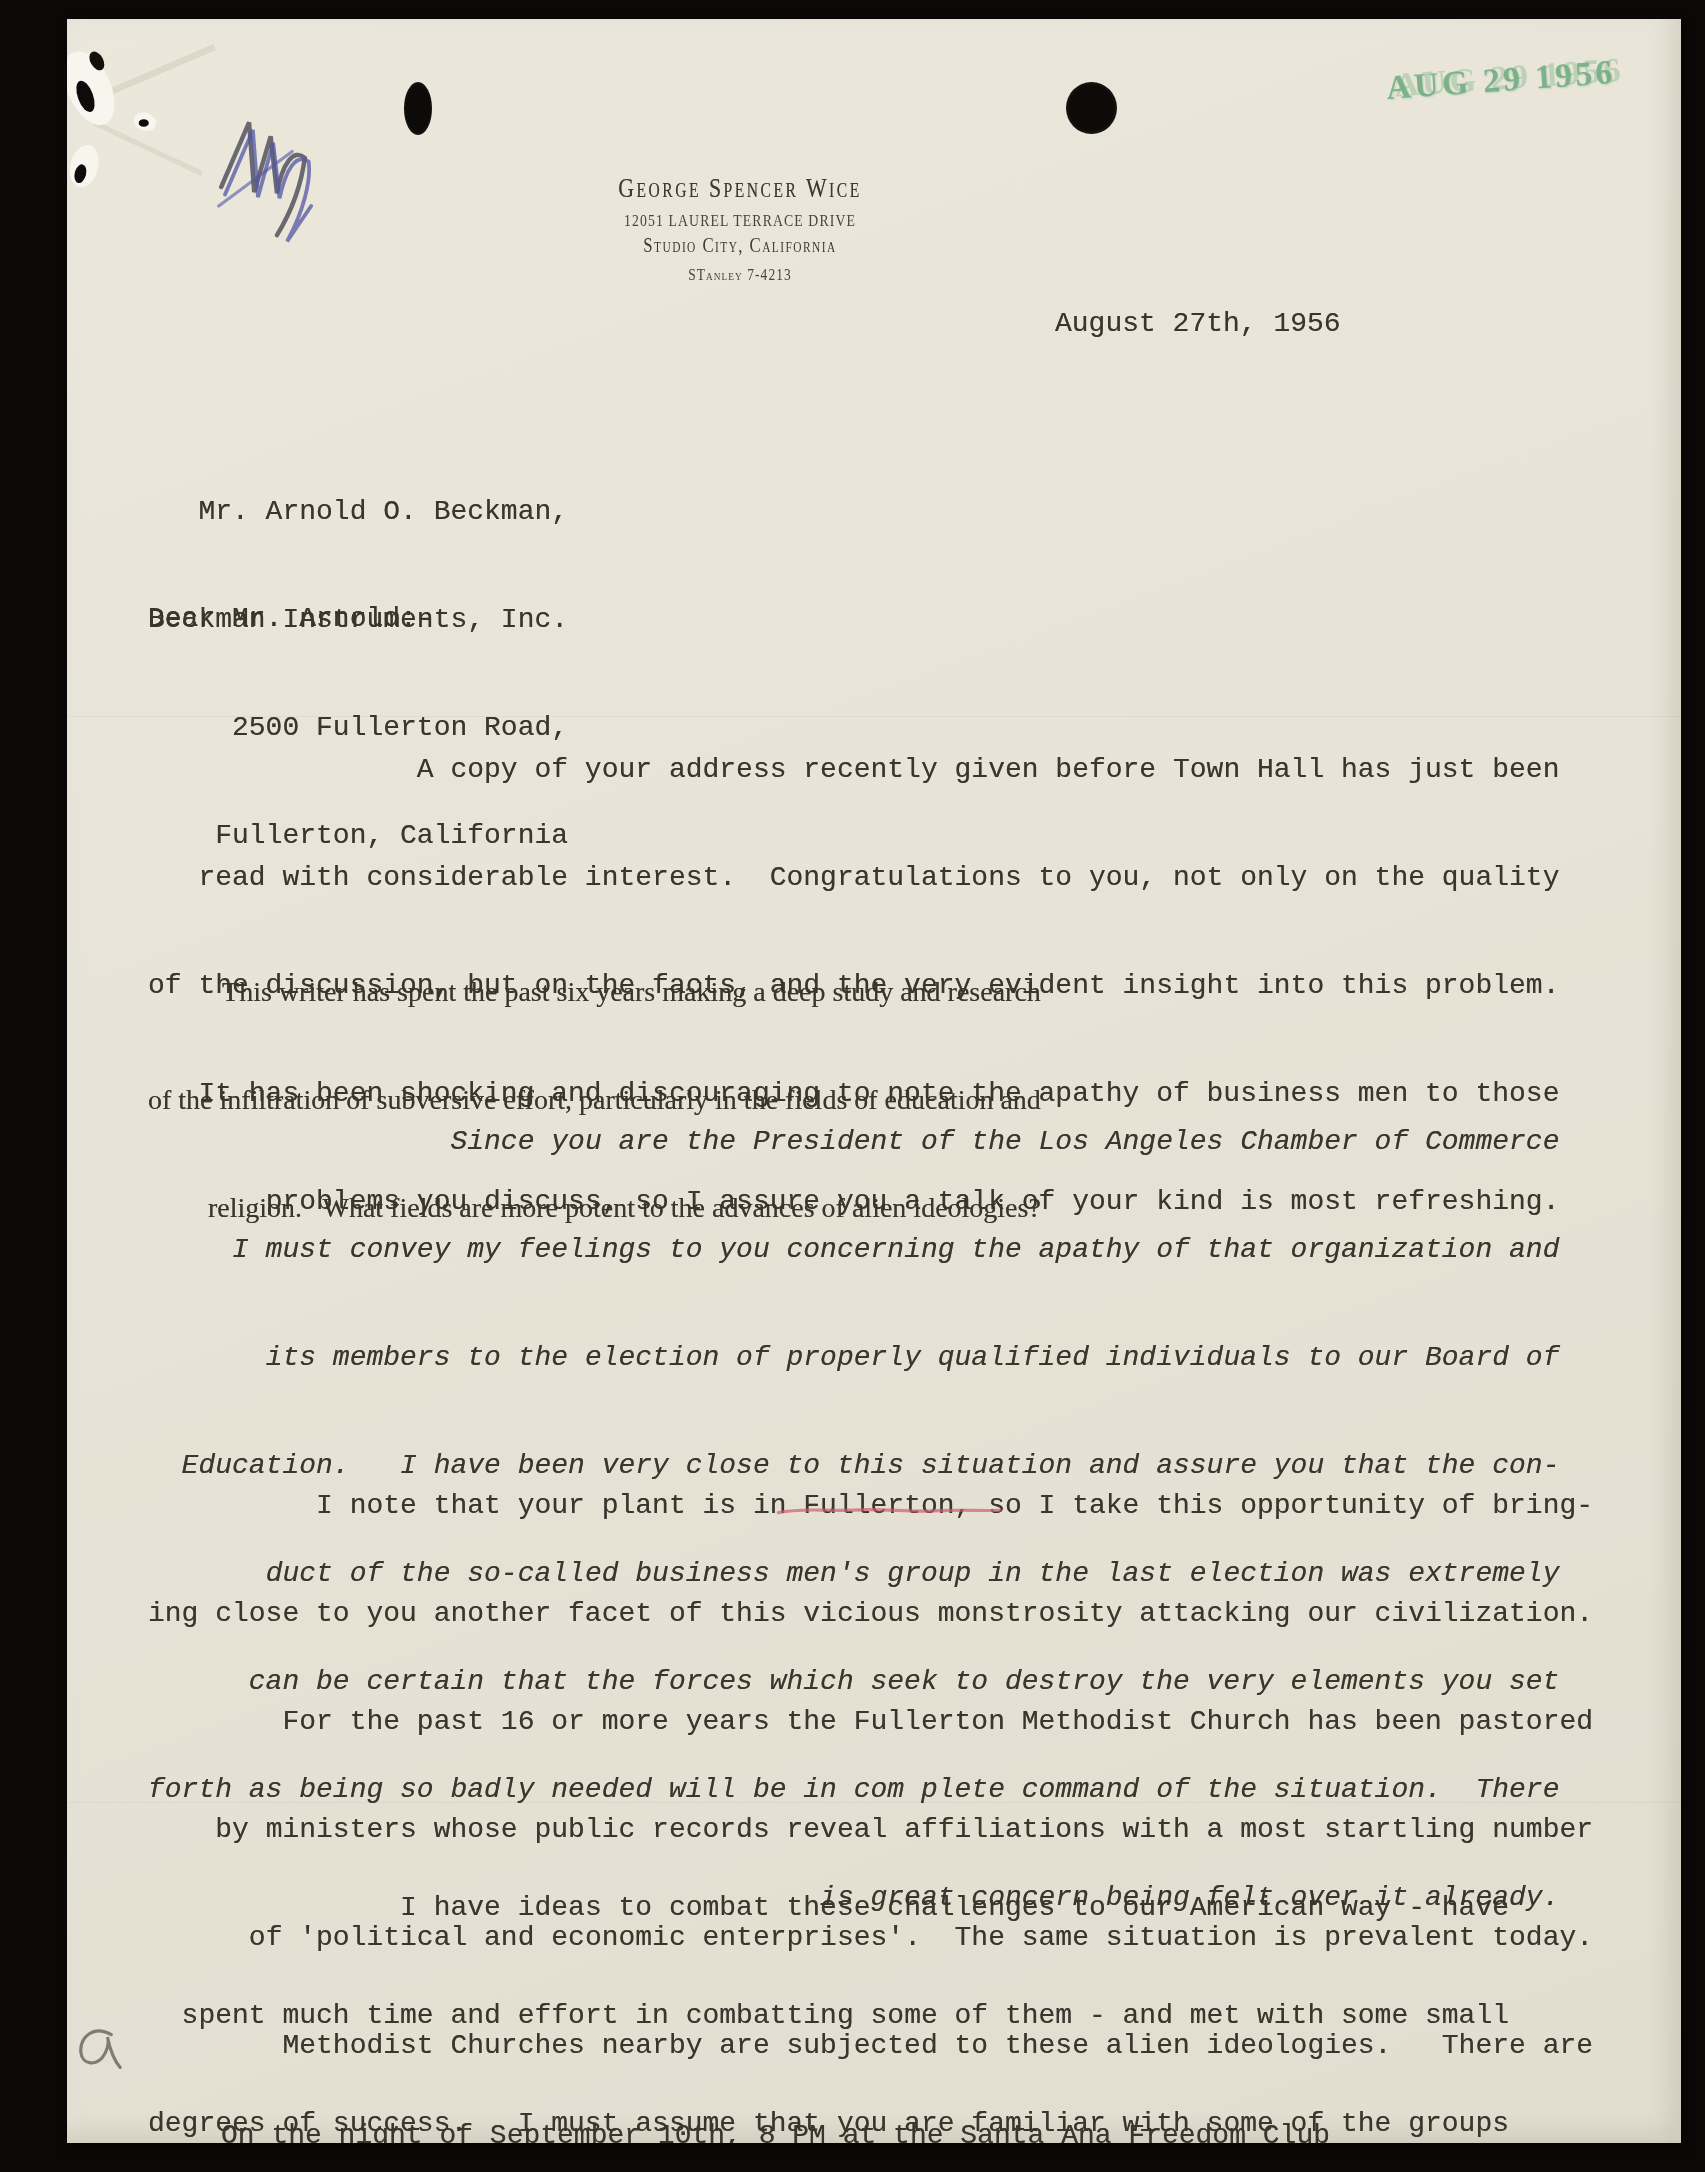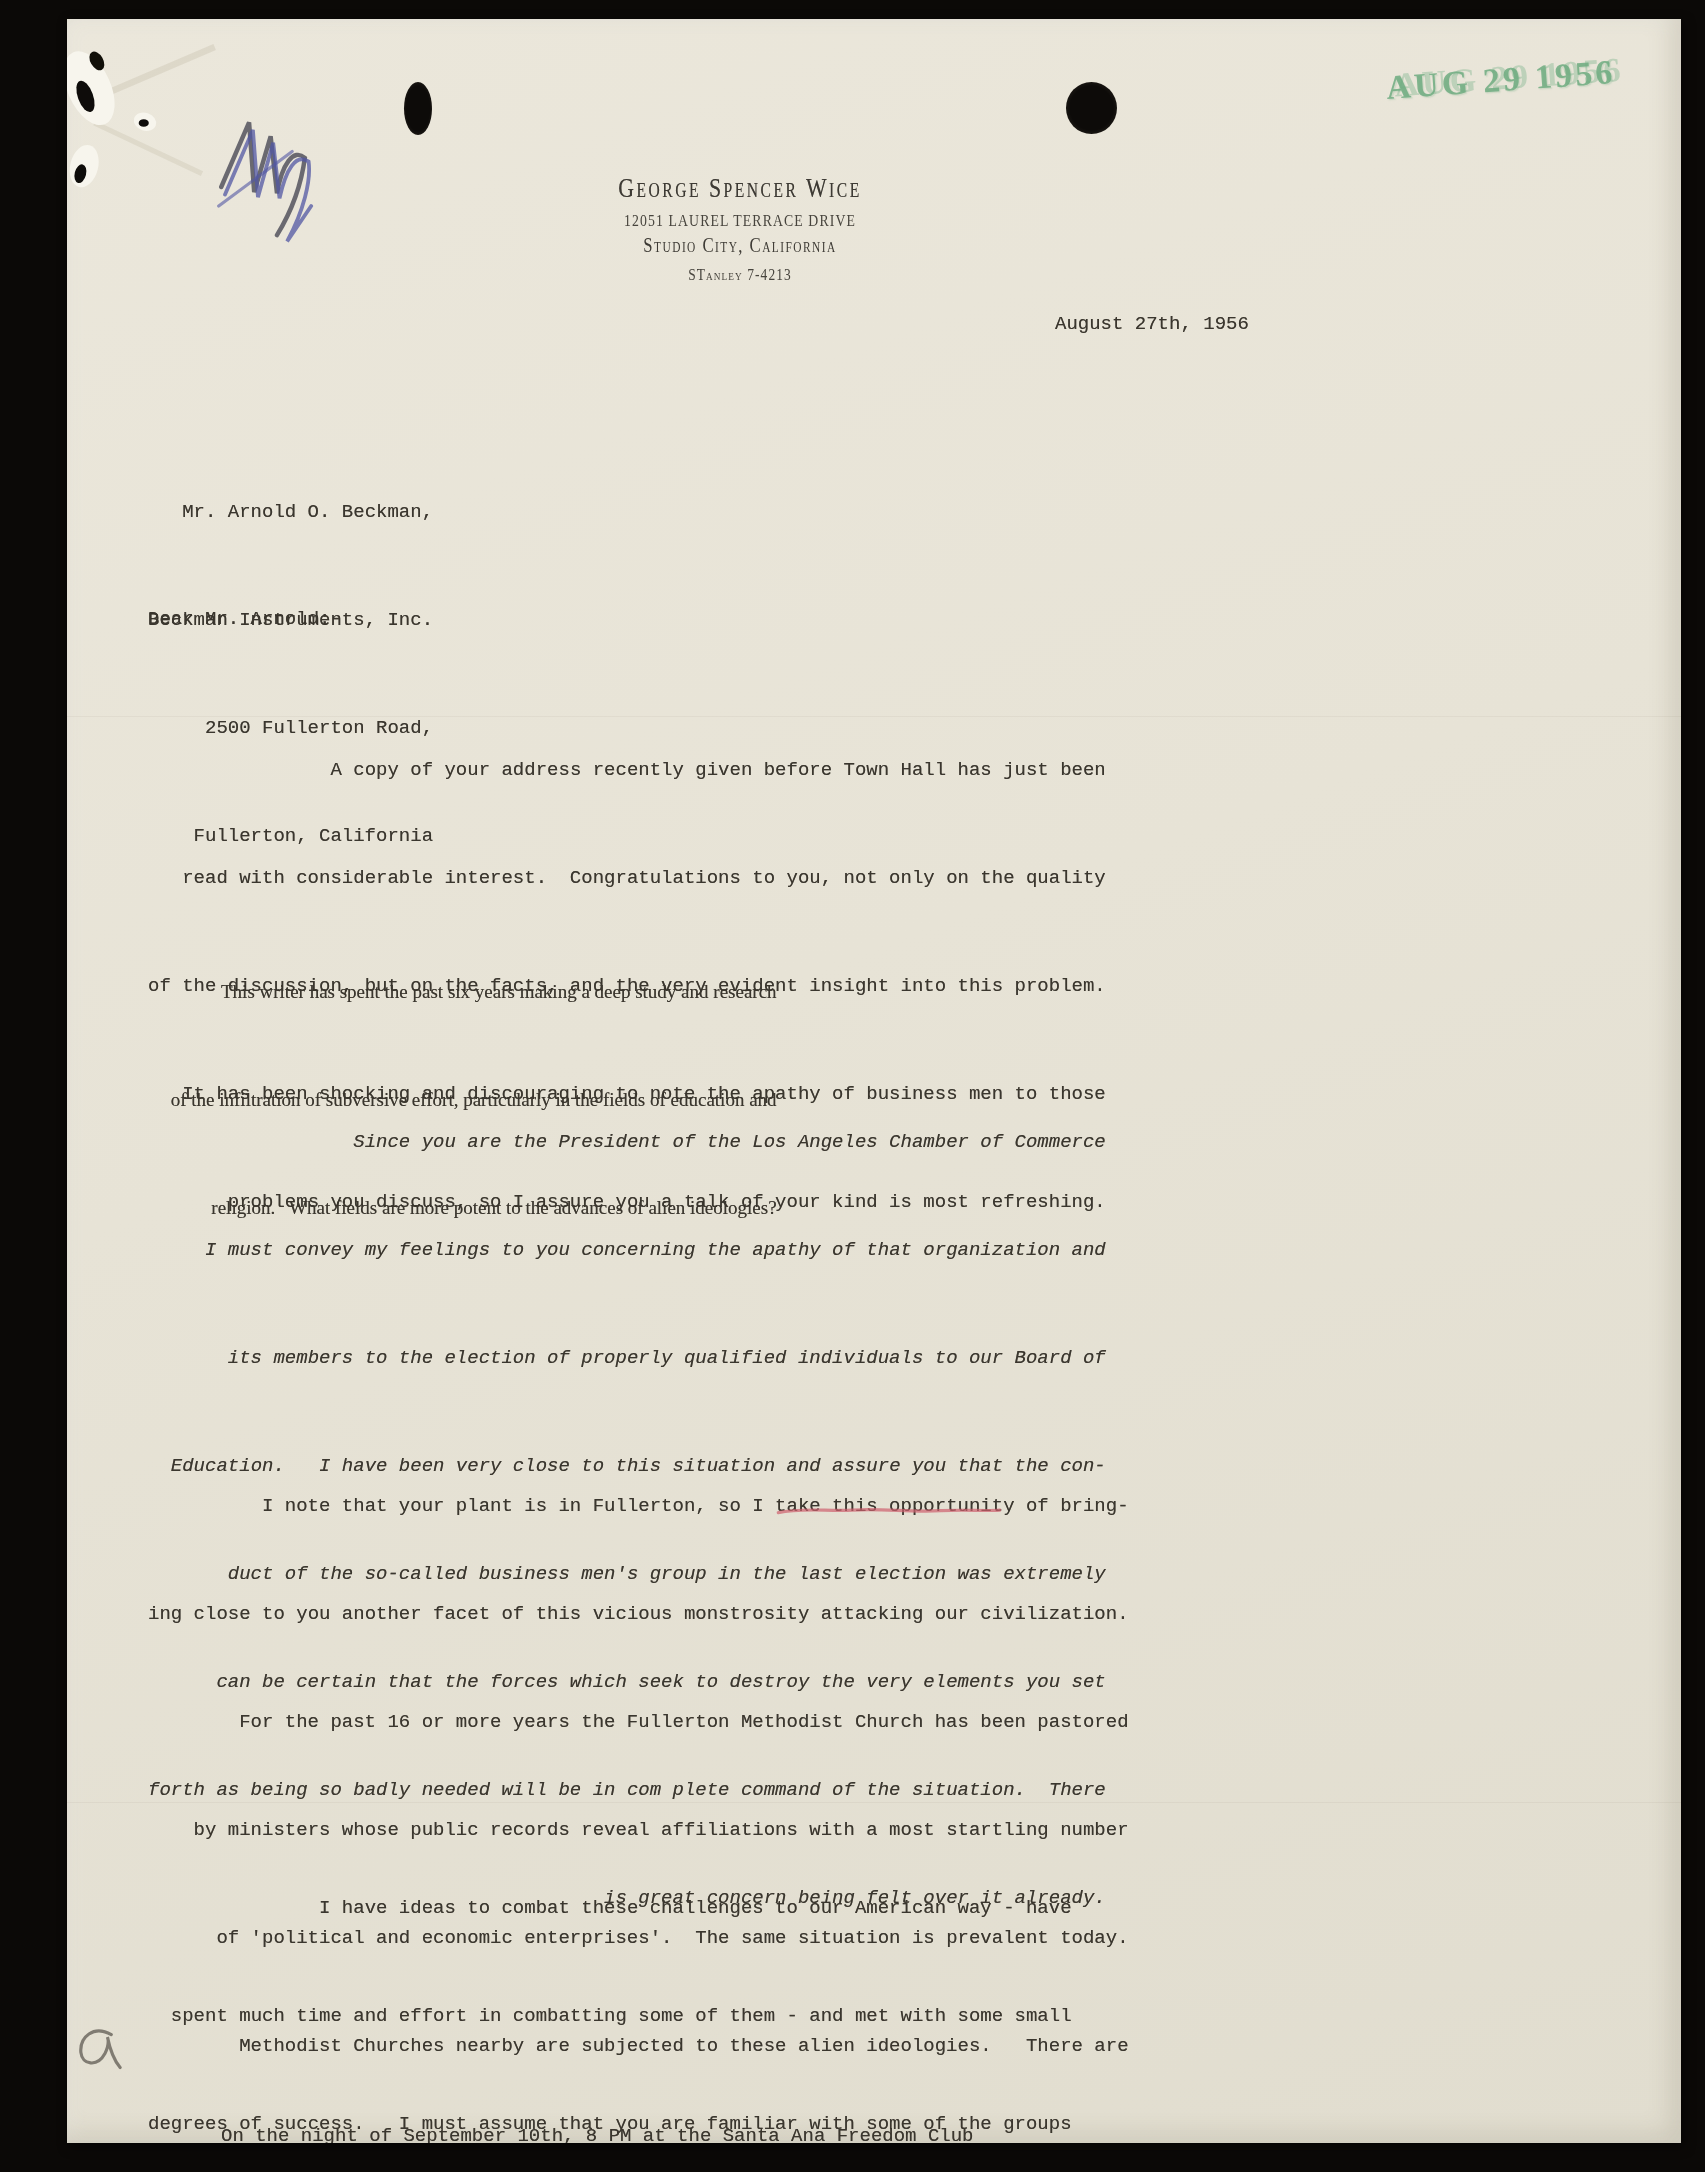--- a/index.html
+++ b/index.html
@@ -24,21 +24,21 @@
          white-space:nowrap;}
   
   .letterhead{position:absolute;left:356px;top:153px;width:634px;text-align:center;color:#3d3a34;
               font-family:"Liberation Serif","DejaVu Serif",serif;}
   .lh-name{font-size:28px;font-variant:small-caps;letter-spacing:3.2px;transform:scaleX(.78);transform-origin:center;
            text-shadow:0 0 0.6px rgba(60,56,48,.5);}
   .lh-addr{margin-top:7.6px;font-size:16px;letter-spacing:1.3px;transform:scaleX(.86);transform-origin:center;color:#47443d;}
   .lh-city{margin-top:2.5px;font-size:22px;font-variant:small-caps;letter-spacing:1.9px;transform:scaleX(.76);transform-origin:center;}
   .lh-phone{margin-top:7.6px;font-size:16px;font-variant:small-caps;letter-spacing:1.3px;transform:scaleX(.84);transform-origin:center;color:#47443d;}
   
-  .tw{color:#3a362e;font-size:19px;line-height:36px;white-space:pre;
+  .tw{color:#3a362e;font-size:28px;line-height:36px;white-space:pre;
       text-shadow:0 0 0.6px rgba(45,40,32,.55);}
   .date{position:absolute;left:988px;top:287px;}
   .addr{position:absolute;left:81px;top:403px;}
   .sal{position:absolute;left:81px;top:582px;}
   .para{position:absolute;left:81px;}
   .p1{top:661px;} .p2{top:883px;font-family:Liberation Serif, serif;} .p3{top:1033px;font-style:italic;} .p4{top:1397px;} .p5{top:1799px;} .p6{top:2027px;}
   .ind{padding-left:73px;}
   .bl{display:block;text-align:right;}
   
   .ovl{position:absolute;}

